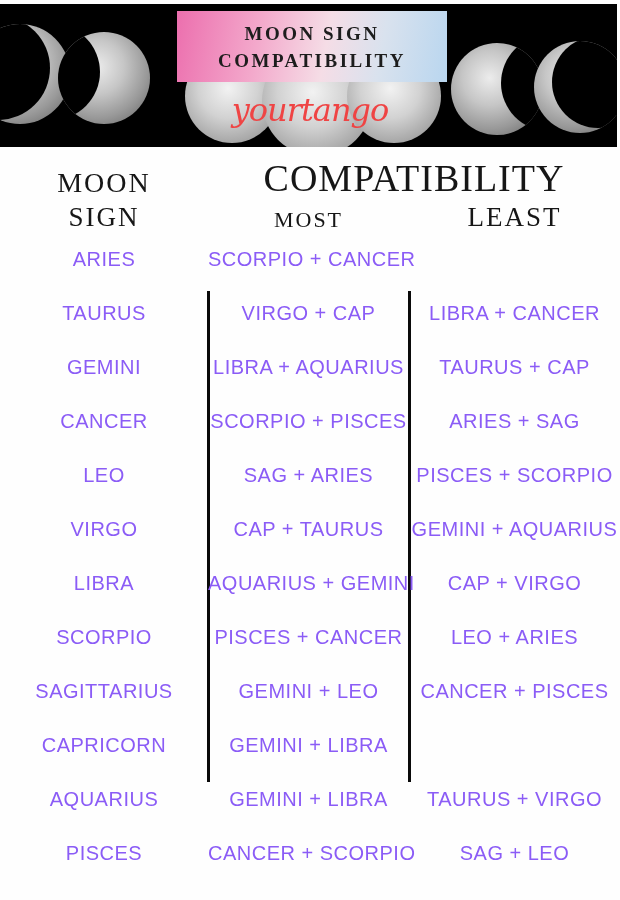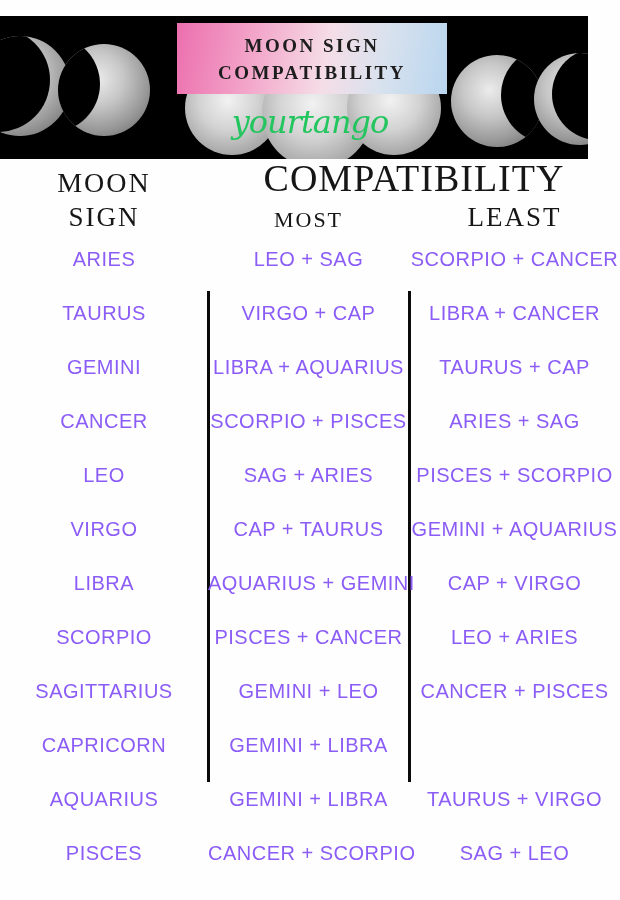--- a/index.html
+++ b/index.html
@@ -4,22 +4,22 @@
 <style>
   html,body { margin:0; padding:0; background:#ffffff; }
   #page {
     position:relative; width:620px; height:900px;
     background:#fefefe; overflow:hidden;
     font-family:"Liberation Sans", sans-serif;
   }
 
   
   .banner {
-    position:absolute; top:16px; left:0; width:588px; height:143px;
-    background:#000; overflow:hidden;
+    position:absolute; top:4px; left:0; width:588px; height:143px;
+    background:#000; overflow:hidden;padding-left:29px;
   }
   .moon {
     position:absolute; border-radius:50%; overflow:hidden;
     background:radial-gradient(circle at 42% 38%, #ececec 0%, #c6c6c6 35%, #999999 65%, #707070 88%, #545454 100%);
   }
   .moon.bright {
     background:radial-gradient(circle at 46% 42%, #f2f2f2 0%, #d2d2d2 40%, #a8a8a8 72%, #7d7d7d 96%);
   }
   .moon .dark { position:absolute; border-radius:50%; background:#000; }
 
@@ -28,21 +28,21 @@
     background:linear-gradient(100deg, #ec6fae 0%, #f3a8cb 30%, #f5dde6 55%, #d9e2ee 75%, #b9d6ef 100%);
     display:flex; flex-direction:column; justify-content:center; align-items:center;
     z-index:2; row-gap:2px;
   }
   .title-box div {
     font-family:"Liberation Serif", serif; font-weight:bold;
     font-size:19px; letter-spacing:2.5px; color:#1d1d1d; line-height:25px;
   }
   .logo {
     position:absolute; left:0; top:86px; width:620px; text-align:center;
-    z-index:3; color:#22c55e;
+    z-index:3; color:#ef4444;
     font-family:"DejaVu Serif", serif; font-style:italic;
     font-size:32px; letter-spacing:-1px; line-height:40px;
   }
 
   
   .header-grid {
     position:absolute; top:153px; left:0; width:504px;
     display:grid; grid-template-columns:208px 201px 211px; grid-template-rows:44px 34px;
     font-family:"Liberation Serif", serif; color:#161616;
   }
@@ -113,21 +113,20 @@
     <div class="h-most">MOST</div>
     <div class="h-least">LEAST</div>
   </div>
 
   <div class="divider divider-left"></div>
   <div class="divider divider-right"></div>
 
   <div id="rows">
     <div class="row">
       <div class="cell sign">ARIES</div>
-      <div class="cell most">LEO + SAG</div>
       <div class="cell least">SCORPIO + CANCER</div>
     </div>
 
     <div class="row">
       <div class="cell sign">TAURUS</div>
       <div class="cell most">VIRGO + CAP</div>
       <div class="cell least">LIBRA + CANCER</div>
     </div>
 
     <div class="row">

